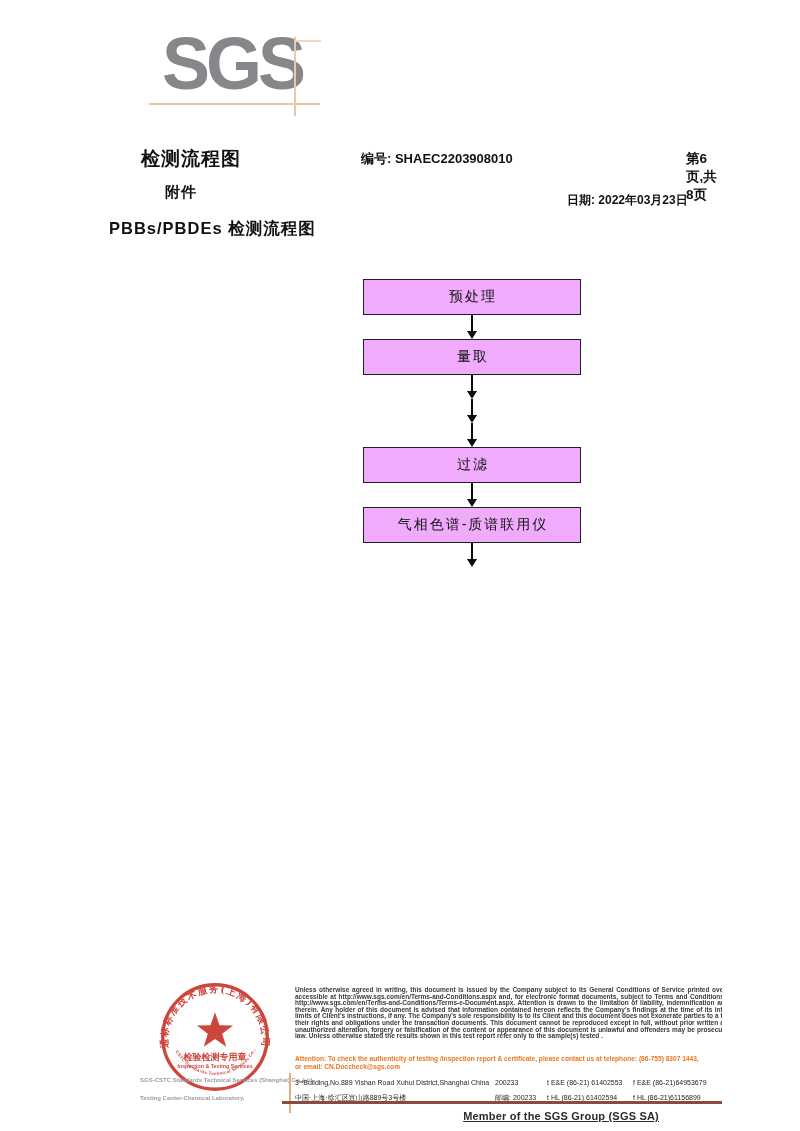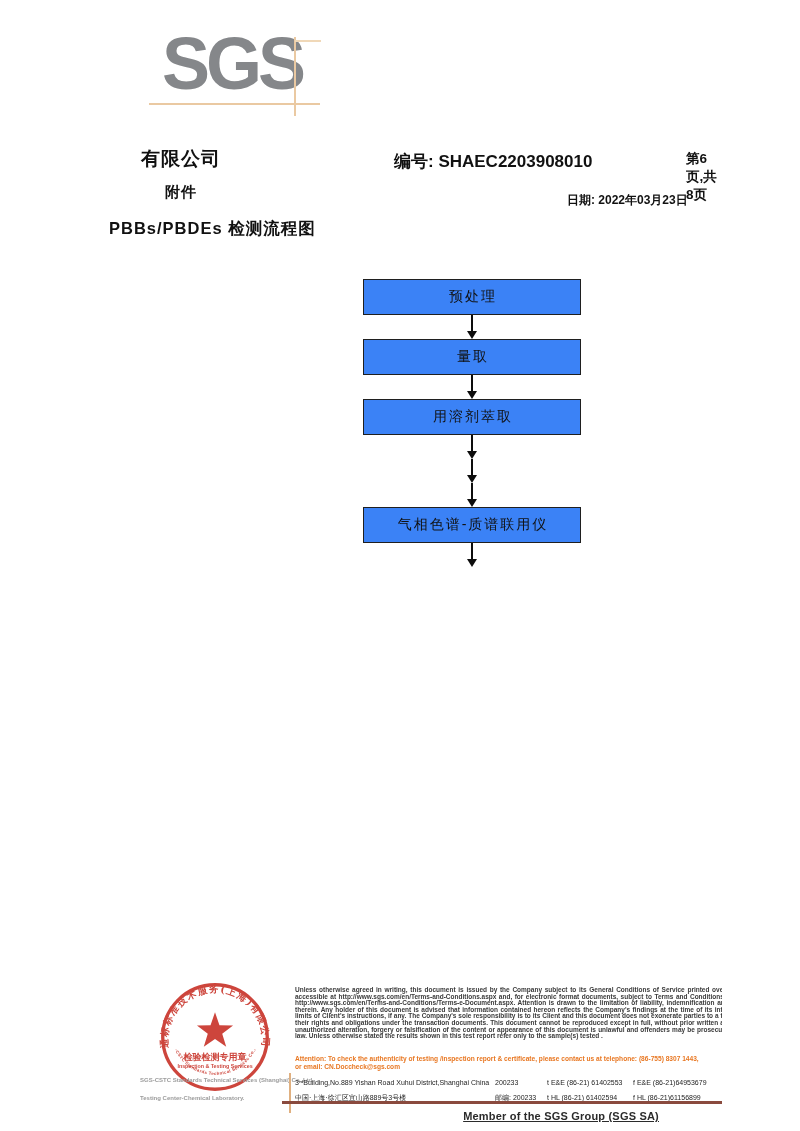--- a/index.html
+++ b/index.html
@@ -14,32 +14,32 @@
     position:absolute; left:84px; top:22px;
     font-family:"Liberation Sans", sans-serif;
     font-size:72px; font-weight:bold; color:#85878a;
     letter-spacing:-4px; transform:scaleY(1.04);
   }
   .logo-hline  { position:absolute; left:71px; top:103px; width:171px; height:2px; background:#eac9a2; }
   .logo-vline  { position:absolute; left:216px; top:37px; width:2px; height:79px; background:#eac9a2; }
   .logo-tick   { position:absolute; left:217px; top:40px; width:26px; height:1.5px; background:#f0d8b8; }
   
   .hdr-title   { position:absolute; left:63px;  top:146px; font-size:19px; font-weight:bold; letter-spacing:1px; }
-  .hdr-no      { position:absolute; left:283px; top:150px; font-size:17px; font-weight:600;margin-left:33px; }
+  .hdr-no      { position:absolute; left:283px; top:150px; font-size:13px; font-weight:600; }
   .hdr-date    { position:absolute; left:489px; top:150px; font-size:12px; font-weight:600;margin-top:42px; }
   .hdr-page    { position:absolute; left:608px; top:150px; font-size:13.5px; font-weight:600; }
   .hdr-attach  { position:absolute; left:63px;  top:183px; font-size:15px; font-weight:bold; letter-spacing:1px;padding-left:24px; }
   
   .fc-title {
     position:absolute; left:0; top:218px; width:800px; text-align:left;
     font-size:16.5px; font-weight:bold; letter-spacing:1px;margin-left:31px;
   }
   .flow { position:absolute; left:285px; top:279px; width:218px; }
   .fbox {
-    height:36px; border:1.5px solid #1f1f1f; background:#3b82f6;
+    height:36px; border:1.5px solid #1f1f1f; background:#f0abfc;
     display:flex; align-items:center; justify-content:center;
     font-family:"DejaVu Serif", serif; font-size:14px; color:#111;
     letter-spacing:2px; text-indent:2px;
   }
   .farrow { height:24px; display:flex; flex-direction:column; align-items:center; }
   .fline  { width:2.5px; flex:1; background:#0d0d0d; }
   .fhead  { width:0; height:0; border-left:5.5px solid transparent; border-right:5.5px solid transparent; border-top:8.5px solid #0d0d0d; }
   
   .stamp { position:absolute; left:80px; top:980px; width:114px; height:114px; opacity:.92; }
   .stamp-caption1 { position:absolute; left:62px; top:1077px; font-size:6px; color:#9b9b9b; white-space:nowrap; font-weight:600; }
@@ -73,48 +73,48 @@
 </head>
 <body>
 
 <div class="page">
 
   <div class="logo-text">SGS</div>
   <div class="logo-hline"></div>
   <div class="logo-vline"></div>
   <div class="logo-tick"></div>
 
-  <div class="hdr-title">有限公司</div>
+  <div class="hdr-title">检测流程图</div>
   <div class="hdr-no">编号: SHAEC2203908010</div>
   <div class="hdr-date">日期: 2022年03月23日</div>
   <div class="hdr-page">第6页,共8页</div>
   <div class="hdr-attach">附件</div>
 
   <div class="fc-title">PBBs/PBDEs 检测流程图</div>
 
   <div class="flow">
     <div class="fbox">预处理</div>
     <div class="farrow">
         <div class="fline"></div>
         <div class="fhead"></div>
       </div>
     <div class="fbox">量取</div>
     <div class="farrow">
         <div class="fline"></div>
         <div class="fhead"></div>
       </div>
-    <div class="fbox">用溶剂萃取</div>
     <div class="farrow">
         <div class="fline"></div>
         <div class="fhead"></div>
       </div>
     <div class="farrow">
         <div class="fline"></div>
         <div class="fhead"></div>
       </div>
+    <div class="fbox">过滤</div>
     <div class="farrow">
         <div class="fline"></div>
         <div class="fhead"></div>
       </div>
     <div class="fbox">气相色谱-质谱联用仪</div>
     <div class="farrow">
         <div class="fline"></div>
         <div class="fhead"></div>
       </div>
   </div>

